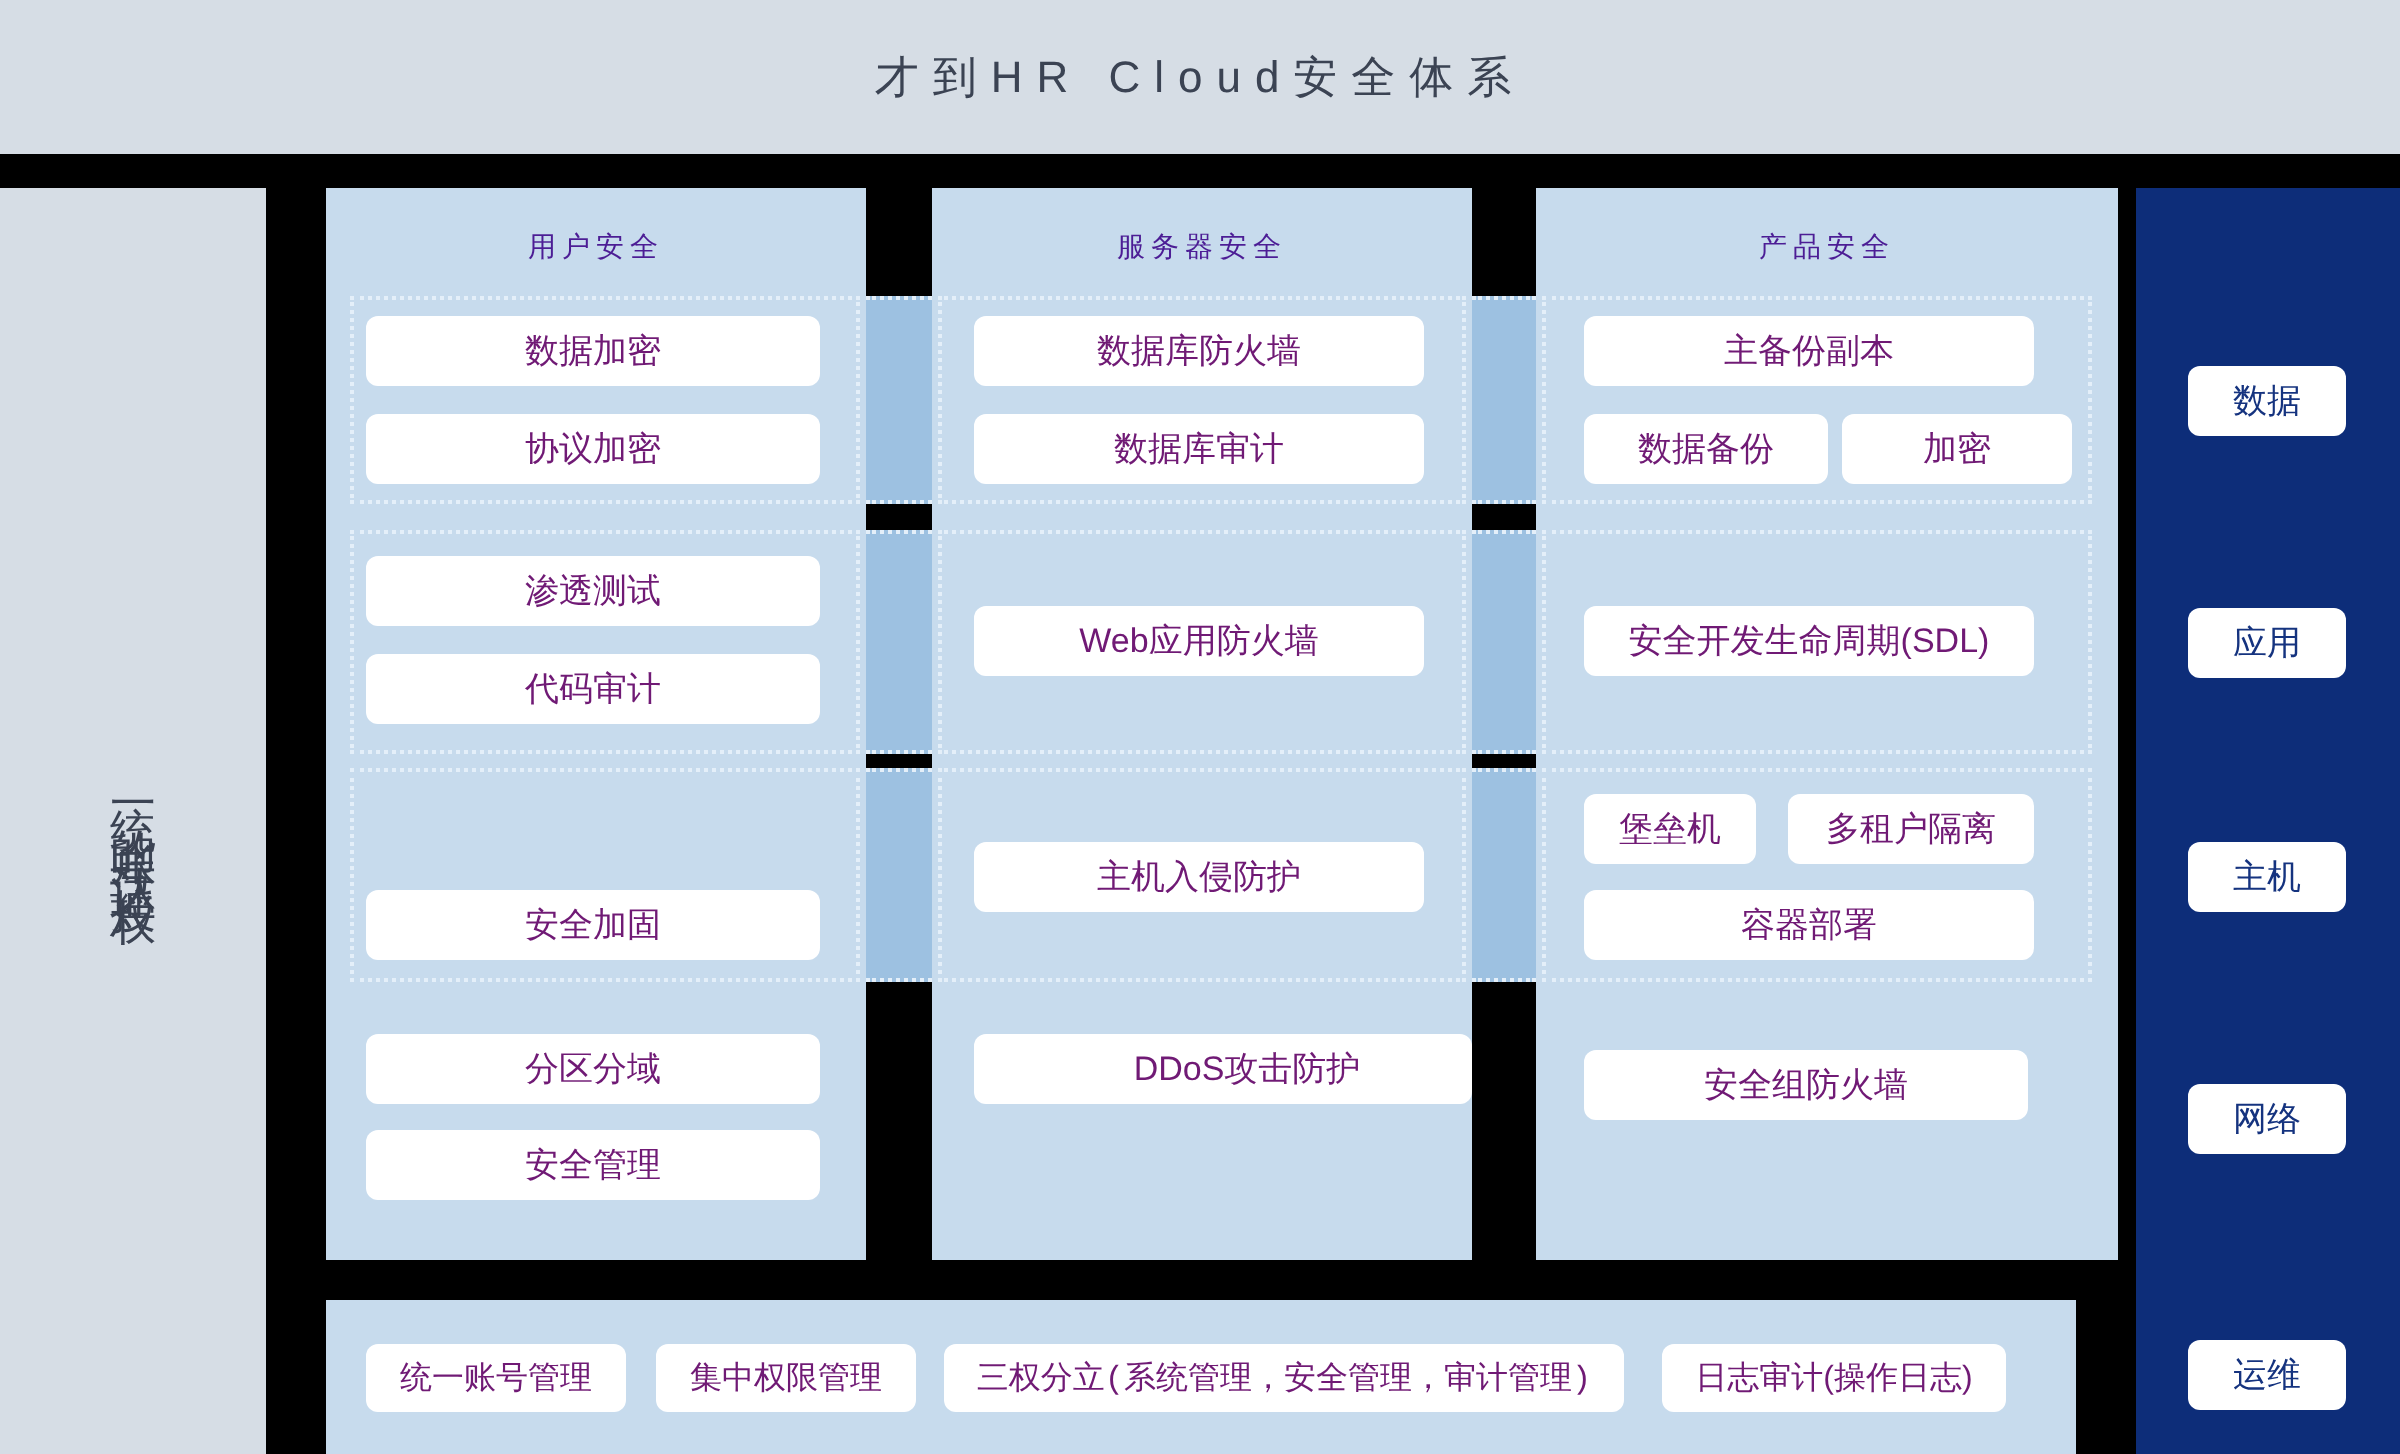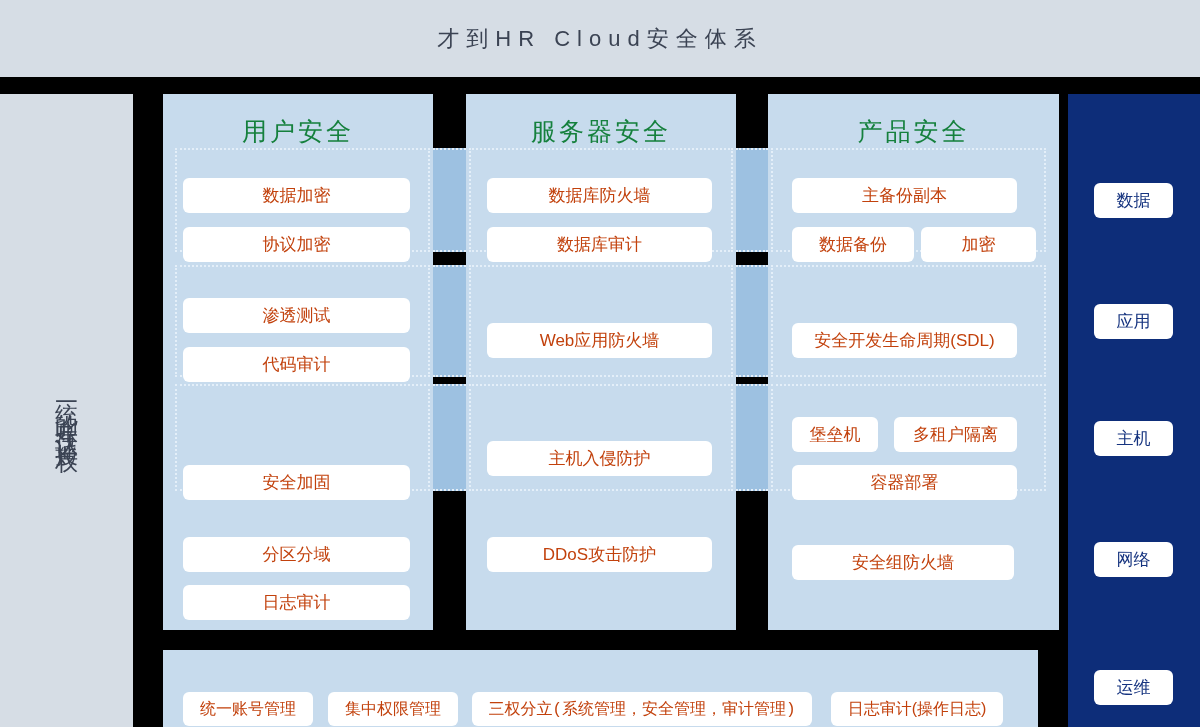--- a/index.html
+++ b/index.html
@@ -21,39 +21,39 @@
   .left-sidebar-label{
     writing-mode:vertical-lr;text-orientation:upright;
     color:#3b4353;font-size:23px;letter-spacing:6px;line-height:1;
   }
   .column{
     position:absolute;top:94px;width:270px;height:536px;background:#c7dbed;
   }
   .col-1{left:163px;} .col-2{left:466px;} .col-3{left:768px;padding-left:21px;}
   .col-header{
     position:absolute;left:0;top:21px;width:100%;text-align:center;
-    color:#15803d;font-size:25px;letter-spacing:3px;
+    color:#4c1d95;font-size:14px;letter-spacing:3px;
   }
   .band{
     position:absolute;border:2px dotted #e4eff9;box-sizing:border-box;
   }
   .col-1 .band{left:12px;right:3px;}
   .col-2 .band{left:3px;right:3px;}
   .col-3 .band{left:3px;right:13px;}
   .band-1{top:54px;height:104px;}
   .band-2{top:171px;height:112px;}
   .band-3{top:290px;height:107px;}
   .connector{
     position:absolute;background:#9dc1e1;box-sizing:border-box;
     border-top:2px dotted #e4eff9;border-bottom:2px dotted #e4eff9;
   }
   .btn{
     position:absolute;height:35px;background:#ffffff;border-radius:6px;
     display:flex;align-items:center;justify-content:center;
-    color:#c2410c;font-size:17px;white-space:nowrap;margin-top:20px;
+    color:#701a75;font-size:17px;white-space:nowrap;
   }
   .right-sidebar{
     position:absolute;left:1068px;top:94px;width:132px;height:633px;background:#0d2d79;
   }
   .layer-badge{
     position:absolute;left:26px;width:79px;height:35px;background:#ffffff;border-radius:6px;
     display:flex;align-items:center;justify-content:center;
     color:#15337f;font-size:17px;
   }
   .bottom-panel{
@@ -78,33 +78,33 @@
     <div class="col-header">用户安全</div>
     <div class="band band-1"></div>
     <div class="band band-2"></div>
     <div class="band band-3"></div>
     <div class="btn" style="left:20px;top:64px;width:227px;">数据加密</div>
     <div class="btn" style="left:20px;top:113px;width:227px;">协议加密</div>
     <div class="btn" style="left:20px;top:184px;width:227px;">渗透测试</div>
     <div class="btn" style="left:20px;top:233px;width:227px;">代码审计</div>
     <div class="btn" style="left:20px;top:351px;width:227px;">安全加固</div>
     <div class="btn" style="left:20px;top:423px;width:227px;">分区分域</div>
-    <div class="btn" style="left:20px;top:471px;width:227px;">日志审计</div>
+    <div class="btn" style="left:20px;top:471px;width:227px;">安全管理</div>
   </div>
 
   <div class="column col-2">
     <div class="col-header">服务器安全</div>
     <div class="band band-1"></div>
     <div class="band band-2"></div>
     <div class="band band-3"></div>
     <div class="btn" style="left:21px;top:64px;width:225px;">数据库防火墙</div>
     <div class="btn" style="left:21px;top:113px;width:225px;">数据库审计</div>
     <div class="btn" style="left:21px;top:209px;width:225px;">Web应用防火墙</div>
     <div class="btn" style="left:21px;top:327px;width:225px;">主机入侵防护</div>
-    <div class="btn" style="left:21px;top:423px;width:225px;">DDoS攻击防护</div>
+    <div class="btn" style="left:21px;top:423px;width:225px;padding-left:24px;">DDoS攻击防护</div>
   </div>
 
   <div class="column col-3">
     <div class="col-header">产品安全</div>
     <div class="band band-1"></div>
     <div class="band band-2"></div>
     <div class="band band-3"></div>
     <div class="btn" style="left:24px;top:64px;width:225px;">主备份副本</div>
     <div class="btn" style="left:24px;top:113px;width:122px;">数据备份</div>
     <div class="btn" style="left:153px;top:113px;width:115px;">加密</div>

